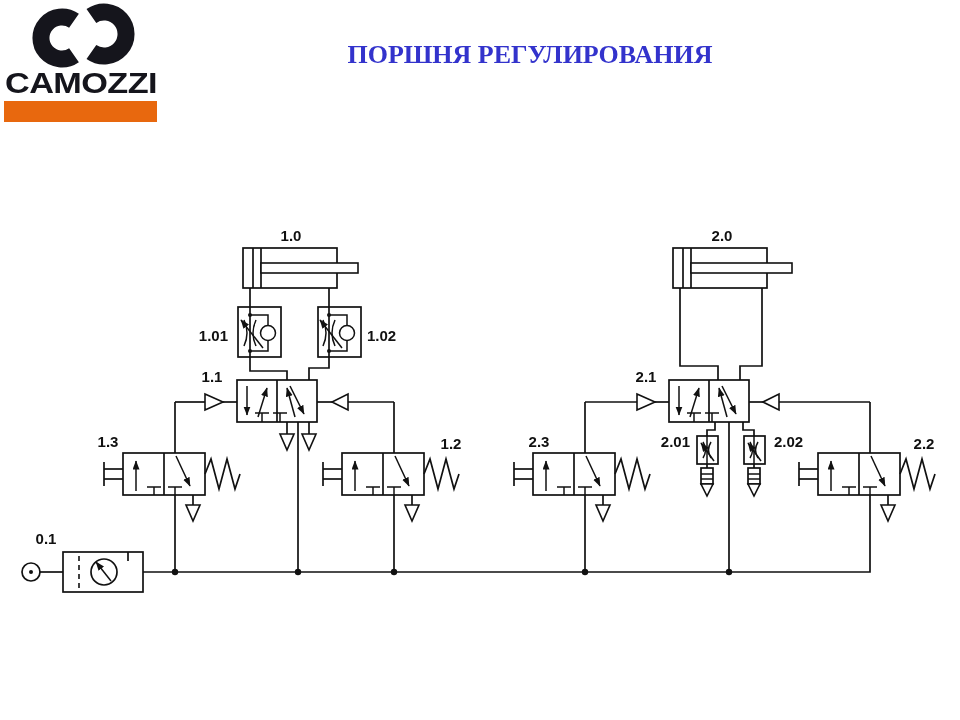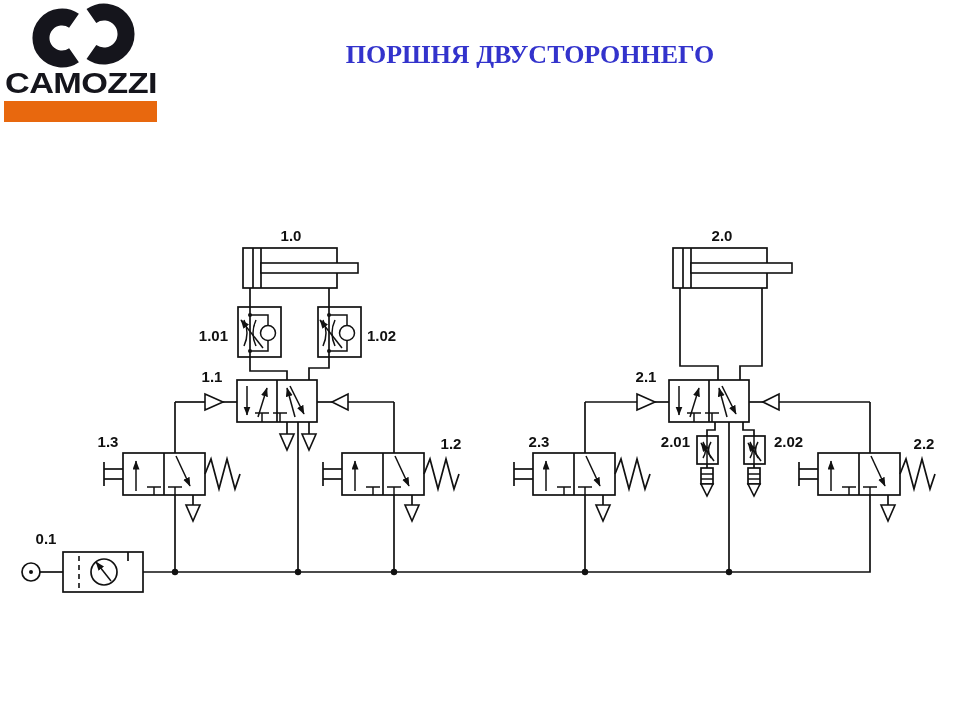--- a/index.html
+++ b/index.html
@@ -25,21 +25,21 @@
 <svg class="logo-svg" width="170" height="130" viewBox="0 0 170 130">
   <g>
     <path d="M74,20.8 A21,21 0 1 0 74,55.2" stroke="#15151c" stroke-width="17" fill="none"></path>
     <path d="M91.4,16 A22,22 0 1 1 91.4,52" stroke="#15151c" stroke-width="17" fill="none"></path>
   </g>
   <text class="brand" x="5" y="93" textLength="152" lengthAdjust="spacingAndGlyphs">CAMOZZI</text>
   <rect x="4" y="101" width="153" height="21" fill="#E8680E"></rect>
 </svg>
 
 <div class="title-block" style="color: rgb(51, 51, 204);">
-  <div>ПОРШНЯ ДВУСТОРОННЕГО</div>
+  <div>ПОРШНЯ РЕГУЛИРОВАНИЯ</div>
 </div>
 
 <svg class="schematic-svg" width="960" height="720" viewBox="0 0 960 720">
   <defs>
     <marker id="arr" markerUnits="userSpaceOnUse" markerWidth="10" markerHeight="8" refX="8.5" refY="3.5" orient="auto">
       <polygon points="0,0 9,3.5 0,7" fill="#111"></polygon>
     </marker>
   </defs>
 
   <g>

